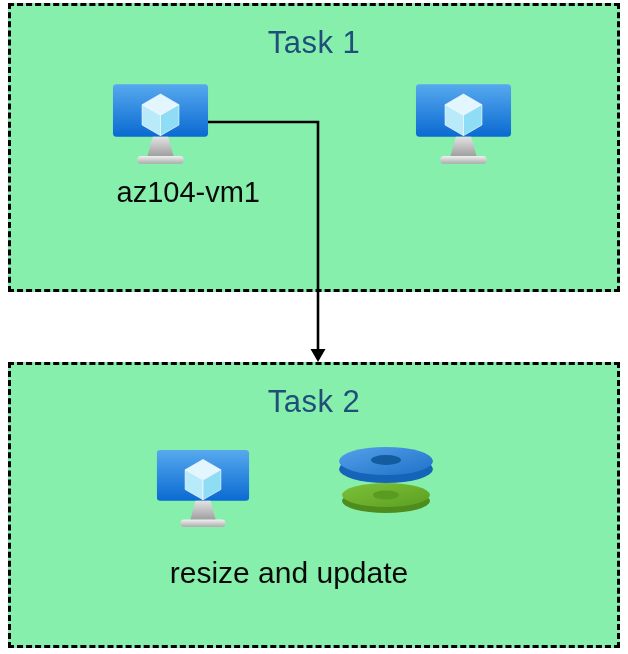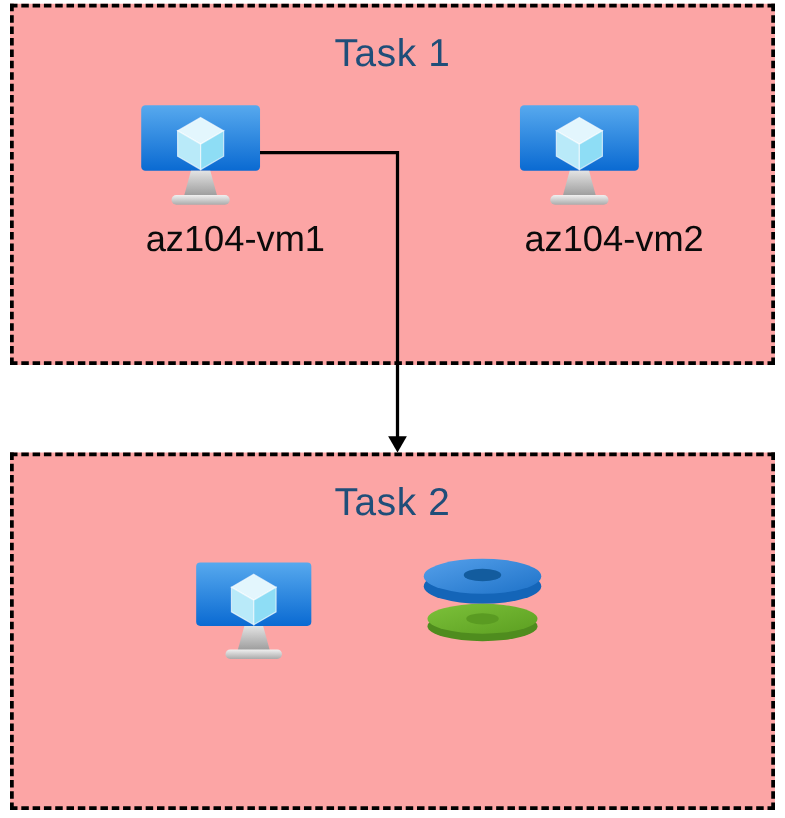--- a/index.html
+++ b/index.html
@@ -7,21 +7,21 @@
     font-family:"Liberation Sans", sans-serif;
     background:#ffffff;
     width:628px;height:654px;
     position:relative;overflow:hidden;
   }
   .canvas{position:absolute;left:0;top:0;width:628px;height:654px;background:#ffffff;}
 
   .task-box{
     position:absolute;
     left:8px;width:606px;
-    background:#fca5a5;
+    background:#86efac;
     border:3px dashed #000000;
     box-sizing:content-box;
   }
   #task1-box{top:3px;height:283px;}
   #task2-box{top:362px;height:280px;}
 
   .task-title{
     position:absolute;left:0;top:20px;width:100%;
     text-align:center;
     font-size:31px;line-height:34px;
@@ -110,34 +110,34 @@
     <use href="#vm-icon"></use>
   </svg>
   <div class="vm-label" id="vm1-label">
     <div>az104-vm1</div>
   </div>
 
   <svg class="icon-svg" style="left:415px;top:83px;width:97px;height:84px;" viewBox="0 0 100 86">
     <use href="#vm-icon"></use>
   </svg>
   <div class="vm-label" id="vm2-label">
-    <div>az104-vm2</div>
   </div>
 
   <div class="task-box" id="task2-box">
     <div class="task-title">Task 2</div>
   </div>
 
   <svg class="icon-svg" style="left:156px;top:449px;width:94px;height:81px;" viewBox="0 0 100 86">
     <use href="#vm-icon"></use>
   </svg>
 
   <svg class="icon-svg" style="left:336px;top:444px;width:100px;height:72px;" viewBox="0 0 100 72">
     <use href="#disks-icon"></use>
   </svg>
 
+  <div class="caption">resize and update</div>
 
   <svg id="connector-svg" viewBox="0 0 628 654">
     <path d="M 208 122 H 318 V 351" fill="none" stroke="#000000" stroke-width="2.6"></path>
     <polygon points="310.5,349 325.5,349 318,362" fill="#000000"></polygon>
   </svg>
 
 </div>
 
 </body></html>

